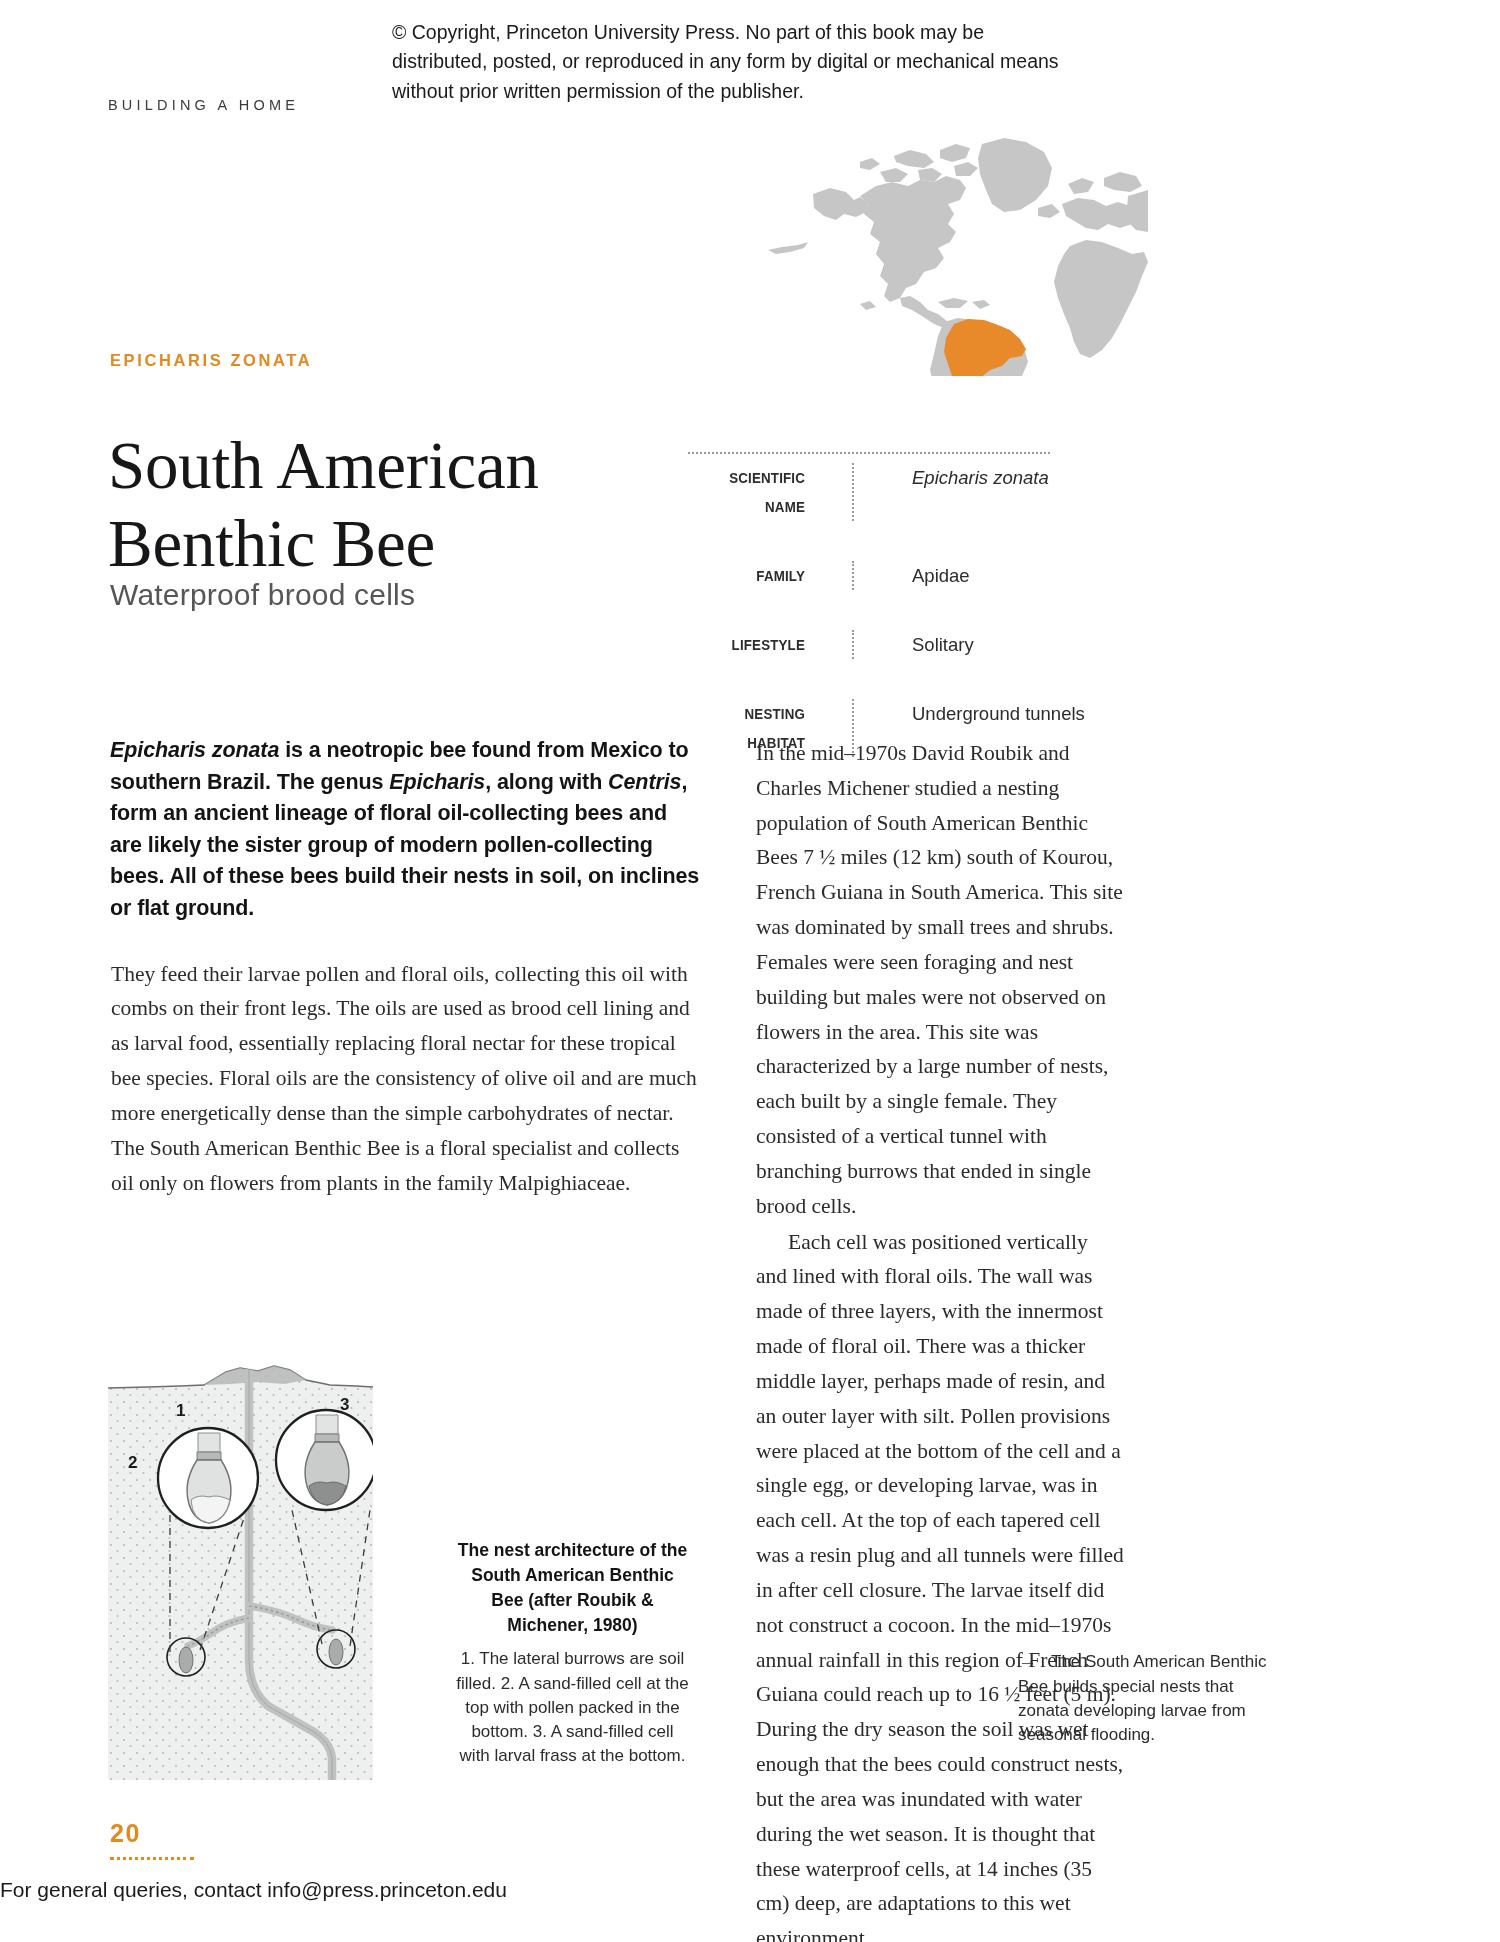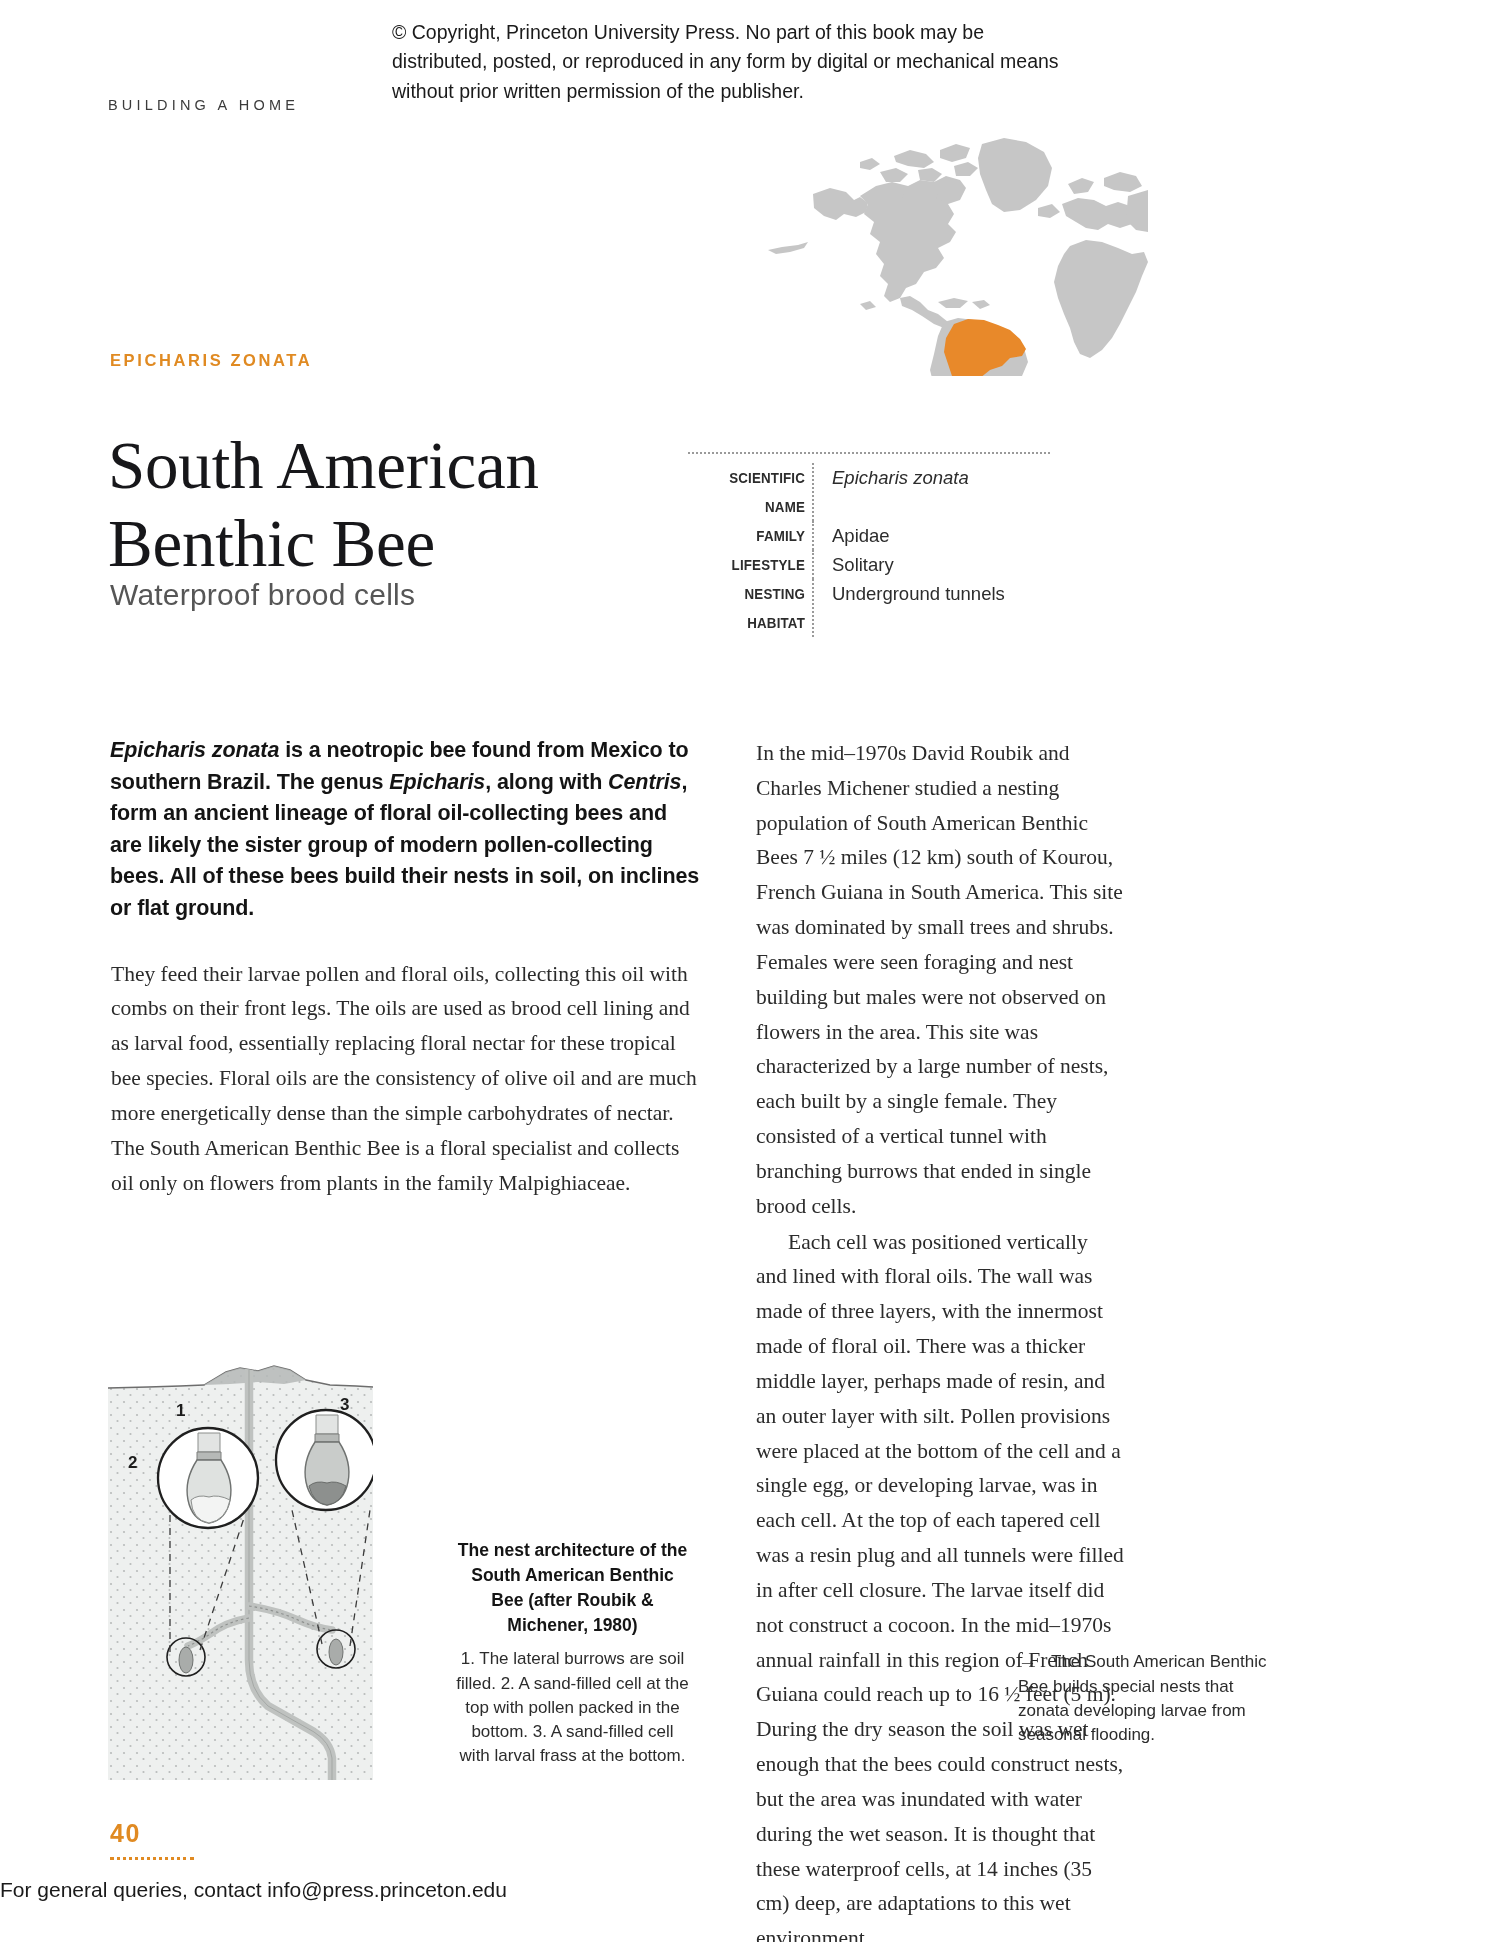--- a/index.html
+++ b/index.html
@@ -45,21 +45,21 @@
   .subtitle{
     position:absolute;left:110px;top:578px;
     font-size:30px;font-weight:300;color:#565656;letter-spacing:.2px;
   }
 
   
   .facts{position:absolute;left:688px;top:452px;width:400px;}
   .facts-rule{
     border-top:2px dotted #9a9a9a;height:0;width:362px;margin-left:0;
   }
-  .facts-grid{display:grid;grid-template-columns:117px 16px auto;margin-top:9px;}
+  .facts-grid{display:grid;grid-template-columns:117px 16px auto;margin-top:9px;gap:40px;}
   .fact-label{
     text-align:right;font-size:15.5px;font-weight:600;
     color:#2c2c2c;letter-spacing:.2px;line-height:29px;
     transform:scaleX(.86);transform-origin:right center;
   }
   .fact-sep{border-left:2px dotted #9a9a9a;margin:0 auto;width:0;}
   .fact-value{
     font-size:18.5px;font-weight:300;color:#2c2c2c;
     line-height:29px;padding-left:11px;
   }
@@ -300,19 +300,19 @@
   <div class="caption">
     <p class="caption-title">The nest architecture of the South American Benthic Bee (after Roubik &amp; Michener, 1980)</p>
     <p class="caption-body">1. The lateral burrows are soil filled. 2. A sand-filled cell at the top with pollen packed in the bottom. 3. A sand-filled cell with larval frass at the bottom.</p>
   </div>
 
   <div class="note">
     <p class="note-text"><span class="note-arrow">→</span><span>The South American Benthic Bee builds special nests that zonata developing larvae from seasonal flooding.</span></p>
   </div>
 
   <div class="folio">
-    <div class="folio-num" style="color:#E08A22;">40</div>
+    <div class="folio-num" style="color:#E08A22;">20</div>
     <div class="folio-dots" style="color:#E08A22;border-color:#E08A22;"></div>
   </div>
 
   <div class="footer">For general queries, contact info@press.princeton.edu</div>
 
 </div>
 
 </body></html>

